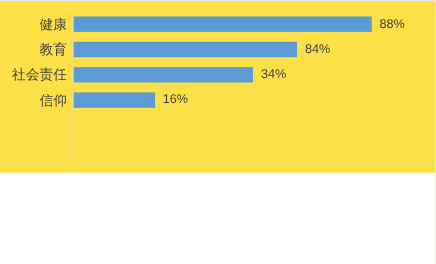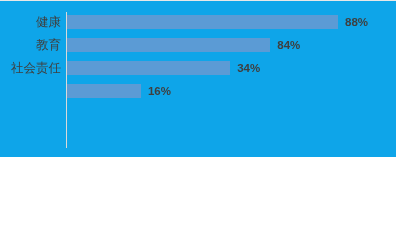--- a/index.html
+++ b/index.html
@@ -10,21 +10,21 @@
     width: 396px;
     height: 157px;
     background: #ffffff;
     font-family: "Liberation Sans", "DejaVu Sans", sans-serif;
     overflow: hidden;
   }
   #chart-root {
     position: relative;
     width: 396px;
     height: 179px;
-    background: #0ea5e9;
+    background: #fde047;
     box-sizing: border-box;
     border-top: 1px solid #e8e8e8;
     border-bottom: 1px solid #ededed;
   }
   
   .plot-area {
     position: absolute;
     left: 0;
     top: 9px;
     width: 396px;
@@ -62,21 +62,20 @@
     letter-spacing: 0px;
     white-space: nowrap;
   }
   .bar-track {
     position: absolute;
     left: 67px;
     right: 0;
     height: 14px;
     display: flex;
     align-items: center;
-    font-weight: bold;
   }
   .bar-fill {
     height: 14px;
     background: #5b9bd5;
     flex: 0 0 auto;
   }
   .bar-value {
     font-size: 11.5px;
     line-height: 14px;
     color: #3f3f3f;
@@ -106,20 +105,21 @@
           </div>
         </div>
         <div class="bar-row">
           <div class="cat-label">社会责任</div>
           <div class="bar-track">
             <div class="bar-fill" style="width: 163.2px; background: rgb(91, 155, 213);"></div>
             <div class="bar-value">34%</div>
           </div>
         </div>
         <div class="bar-row">
+          <div class="cat-label">信仰</div>
           <div class="bar-track">
             <div class="bar-fill" style="width: 73.9px; background: rgb(91, 155, 213);"></div>
             <div class="bar-value">16%</div>
           </div>
         </div>
       </div>
   </div>
 </div>
 
 </body></html>

